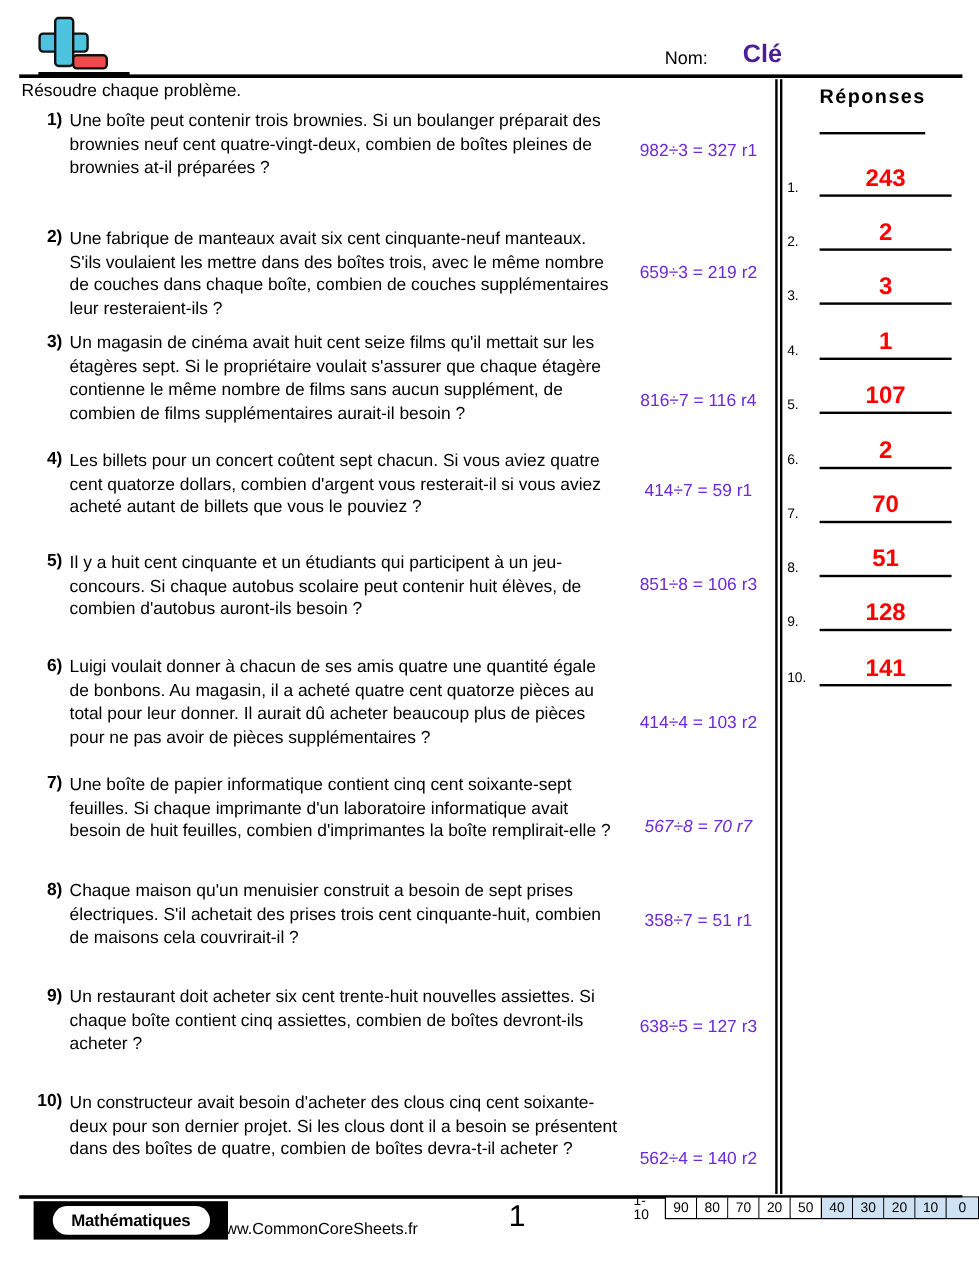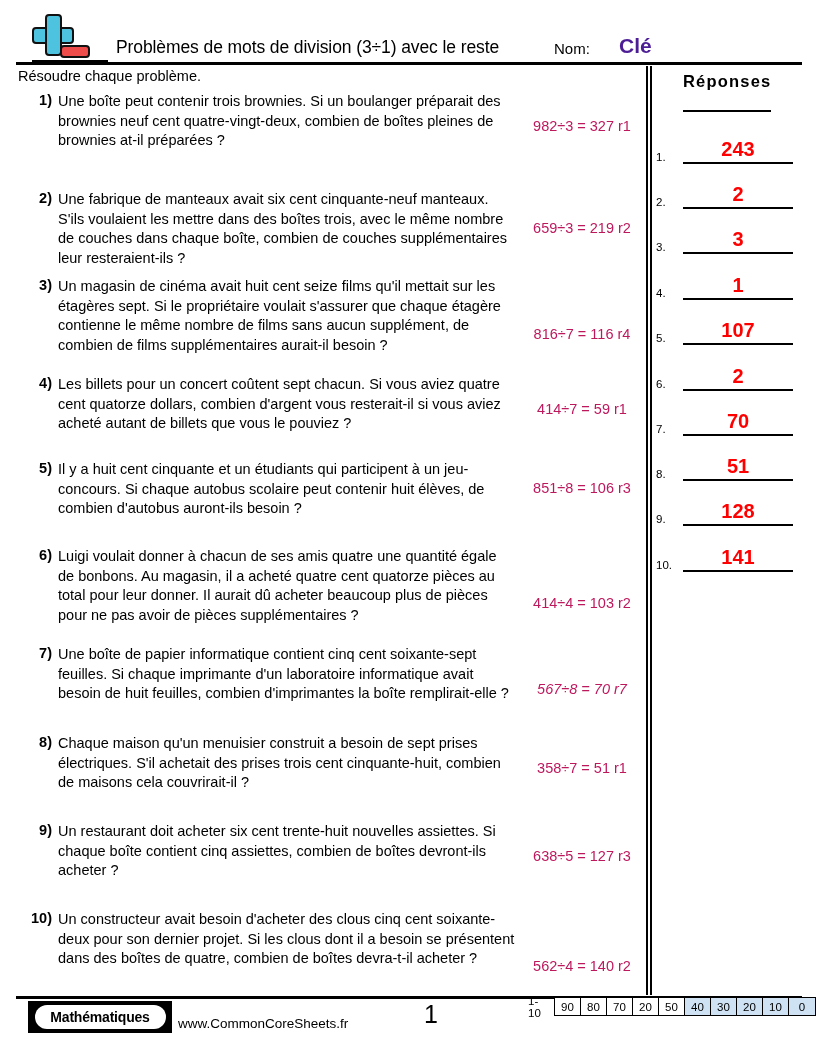--- a/index.html
+++ b/index.html
@@ -131,21 +131,21 @@
     width: 458px;
     font-size: 14.5px;
     line-height: 19.5px;
   }
   .p-answer {
     position: absolute;
     left: 505px;
     width: 122px;
     text-align: center;
     font-size: 14.5px;
-    color: #be185d;
+    color: #6d28d9;
     white-space: nowrap;
   }
 
   
   #answers {
     position: absolute;
     left: 656px; top: 66px;
     width: 152px;
   }
   #answers-title {
@@ -190,21 +190,21 @@
   
   #footer-rule {
     position: absolute;
     left: 16px; top: 996px;
     width: 786px; height: 3px;
     background: #000000;
   }
   #footer-logo {
     position: absolute;
     left: 28px; top: 1001px;
-    width: 144px; height: 32px;
+    width: 162px; height: 32px;
     background: #000000;
     display: flex;
     align-items: center;
     justify-content: center;
   }
   #footer-logo-pill {
     width: 131px; height: 24px;
     background: #ffffff;
     border-radius: 12px;
     display: flex;
@@ -263,21 +263,20 @@
 
 <div id="header">
   <div id="logo-mark">
     <div id="logo-plus">
       <div class="bar-h"></div>
       <div class="bar-v"></div>
     </div>
     <div id="logo-minus"></div>
     <div id="logo-baseline"></div>
   </div>
-  <div id="title-text">Problèmes de mots de division (3÷1) avec le reste</div>
   <div id="nom-label">Nom:</div>
   <div id="nom-value">Clé</div>
   <div id="header-rule"></div>
 </div>
 
 <div id="instruction">Résoudre chaque problème.</div>
 
 <div id="divider">
   <div class="d1"></div>
   <div class="d2"></div>

